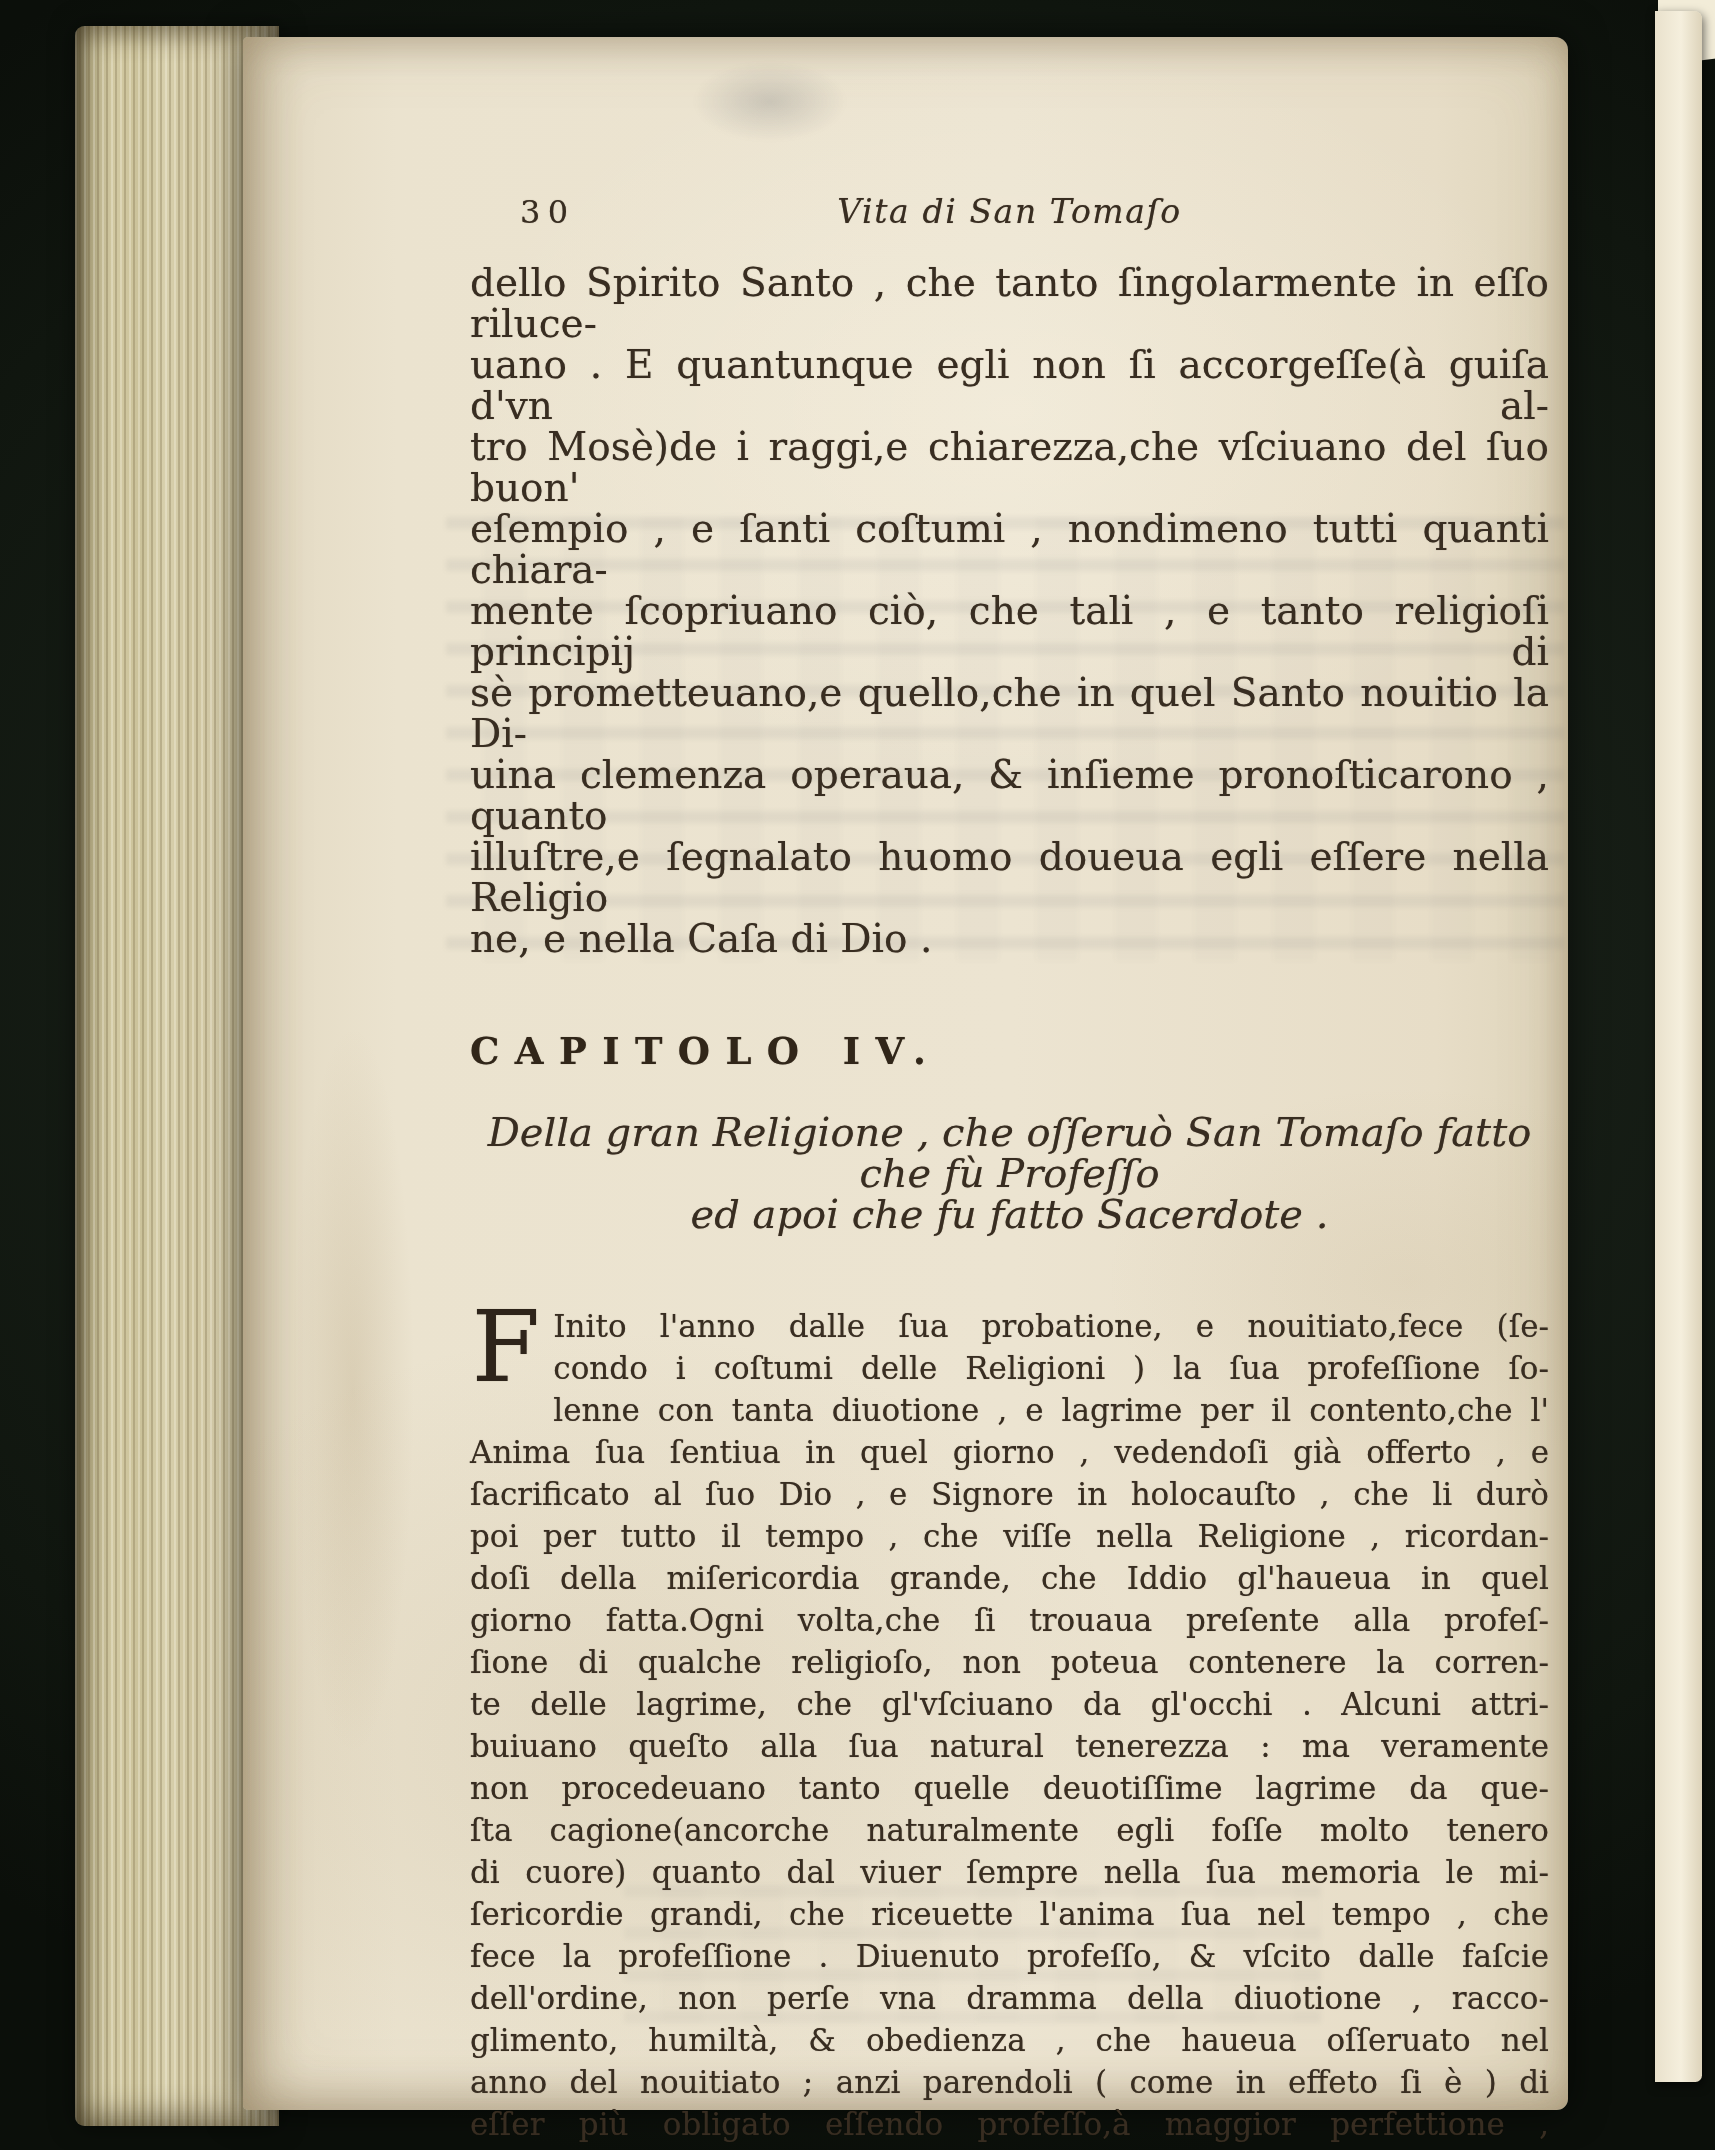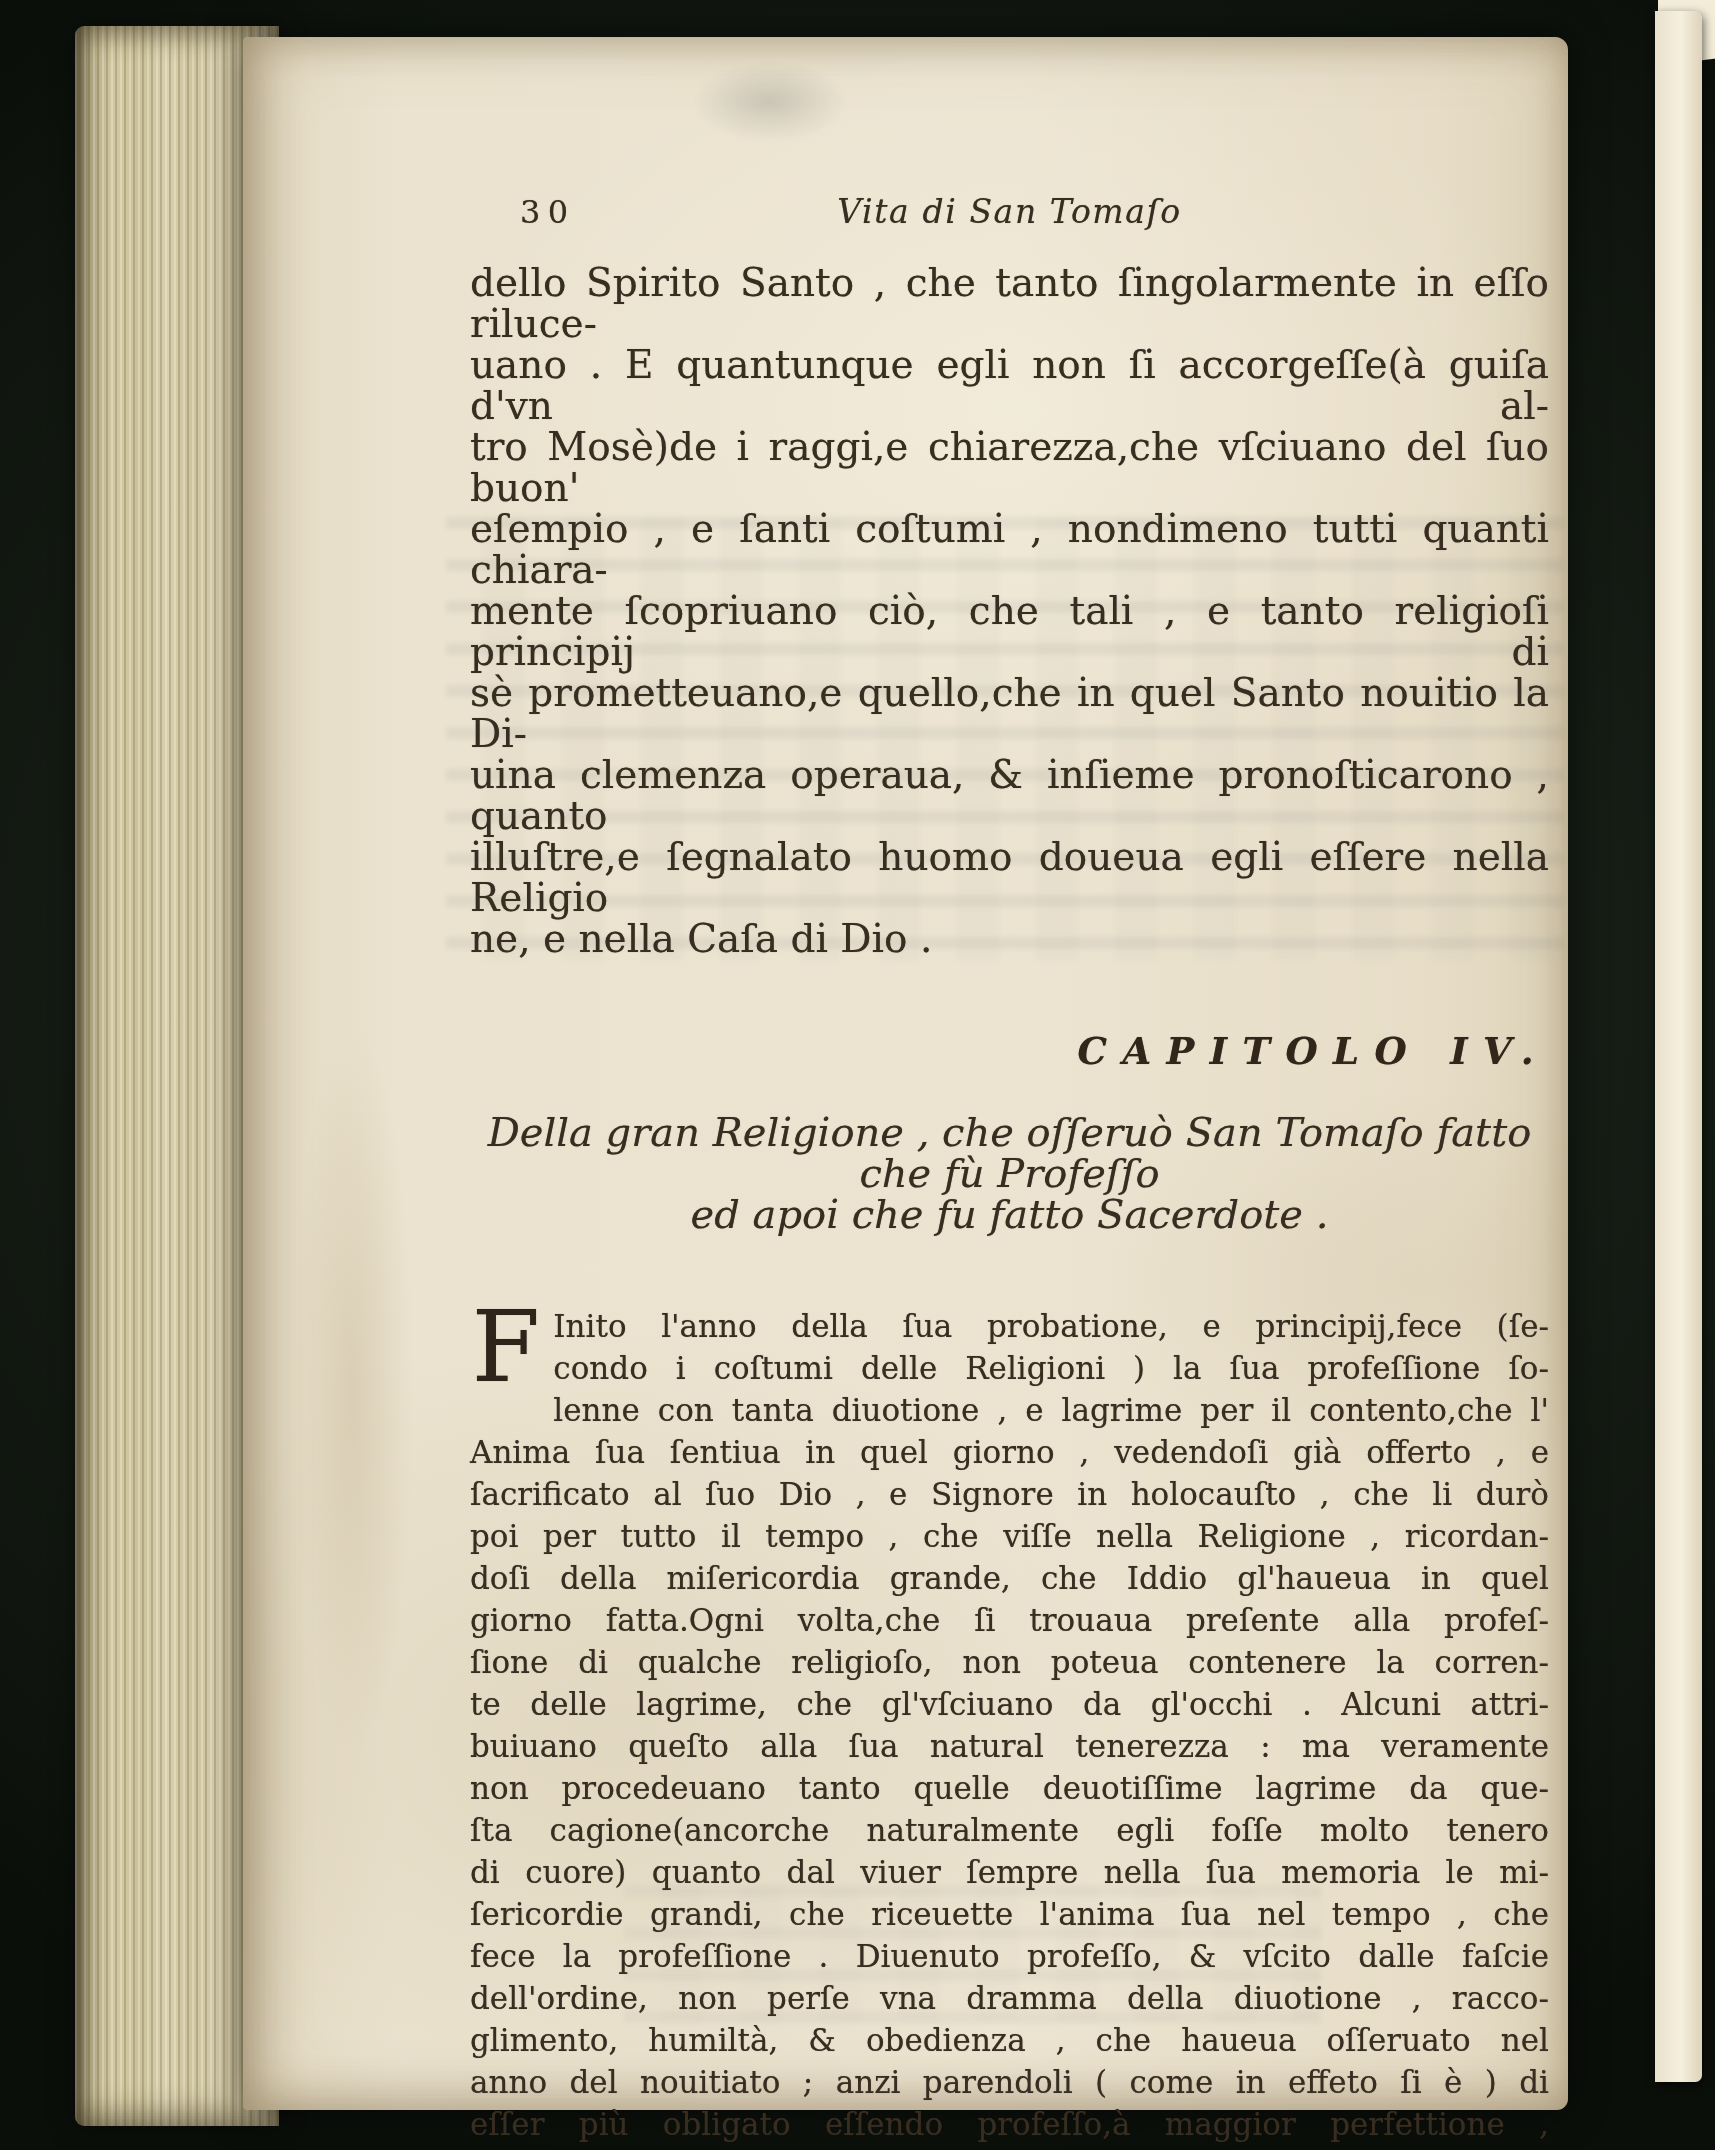--- a/index.html
+++ b/index.html
@@ -80,21 +80,21 @@
 
   .para{margin:0;}
   .intro{margin-top:29px;font-size:39px;}
   .intro .tline{line-height:41px;}
 
   .tline{text-align:justify;text-align-last:justify;white-space:normal;}
   .tline-left{text-align-last:left;}
 
   .chapter{
     margin:68px 0 0;font-size:37px;line-height:49px;font-weight:600;
-    letter-spacing:15.4px;text-align:right;color:#312619;font-style:italic;
+    letter-spacing:15.4px;text-align:left;color:#312619;
   }
   .subtitle{margin-top:36px;font-style:italic;font-size:40px;}
   .subtitle .tline{line-height:41px;text-align:center;text-align-last:center;}
 
   .body-para{margin-top:70px;font-size:31px;}
   .bodylines .tline{line-height:42px;}
   .dropcap{
     float:left;font-size:99px;line-height:78px;height:84px;
     padding:3.2px 13px 0 1.6px;color:#2e241a;font-weight:500;
   }
@@ -137,21 +137,21 @@
       <h2 class="chapter">CAPITOLO IV.</h2>
 
       <div class="subtitle">
           <div class="tline">Della gran Religione , che oſſeruò San Tomaſo fatto che fù Profeſſo</div>
           <div class="tline">ed apoi che fu fatto Sacerdote .</div>
         </div>
 
       <div class="para body-para">
         <span class="dropcap">F</span>
         <div class="bodylines">
-            <div class="tline">Inito l'anno della ſua probatione, e principij,fece (ſe-</div>
+            <div class="tline">Inito l'anno dalle ſua probatione, e nouitiato,fece (ſe-</div>
             <div class="tline">condo i coſtumi delle Religioni ) la ſua profeſſione ſo-</div>
             <div class="tline">lenne con tanta diuotione , e lagrime per il contento,che l'</div>
             <div class="tline">Anima ſua ſentiua in quel giorno , vedendoſi già offerto , e</div>
             <div class="tline">ſacrificato al ſuo Dio , e Signore in holocauſto , che li durò</div>
             <div class="tline">poi per tutto il tempo , che viſſe nella Religione , ricordan-</div>
             <div class="tline">doſi della miſericordia grande, che Iddio gl'haueua in quel</div>
             <div class="tline">giorno fatta.Ogni volta,che ſi trouaua preſente alla profeſ-</div>
             <div class="tline">ſione di qualche religioſo, non poteua contenere la corren-</div>
             <div class="tline">te delle lagrime, che gl'vſciuano da gl'occhi . Alcuni attri-</div>
             <div class="tline">buiuano queſto alla ſua natural tenerezza : ma veramente</div>

